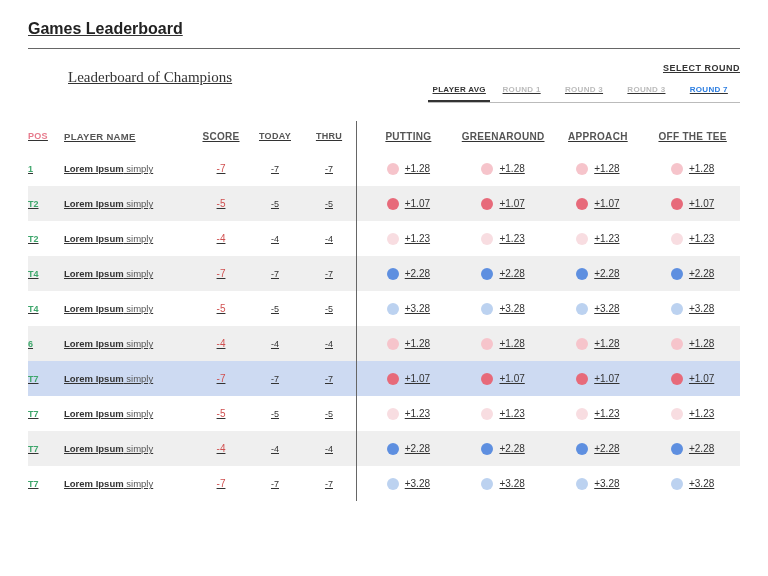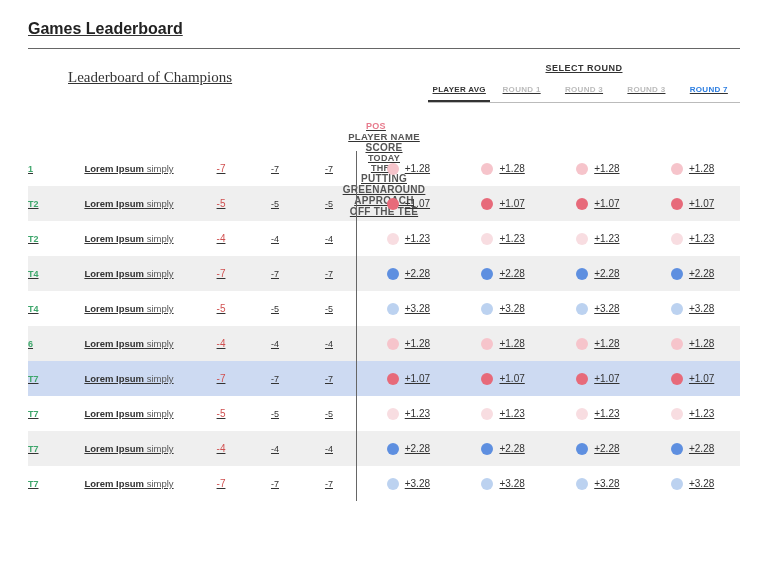--- a/index.html
+++ b/index.html
@@ -25,21 +25,21 @@
     font-family: Georgia, "Times New Roman", serif;
     font-size: 15px;
     font-weight: 400;
     color: #333;
     padding-left: 40px;
     padding-top: 6px;
     flex: 0 0 400px;
   }
   .round-picker { flex: 1; }
   .round-title {
-    text-align: center;
+    text-align: right;
     font-size: 9px;
     font-weight: 700;
     letter-spacing: 0.5px;
     color: #333;
     margin-bottom: 6px;
   }
   .round-tabs {
     display: flex;
     border-bottom: 1px solid #bbb;
   }
@@ -57,26 +57,26 @@
   .round-tab.dark { color: #333; border-bottom-color: #333; }
   .round-tab.blue { color: #2b7de1; }
   .grid {
     margin-top: 18px;
   }
   .row {
     display: flex;
     align-items: center;
     height: 35px;
   }
-  .header-row { height: 30px; font-size: 8.5px; font-weight: 600; color: #555; letter-spacing: 0.3px; flex-direction: column; }
+  .header-row { height: 30px; font-size: 8.5px; font-weight: 600; color: #555; letter-spacing: 0.3px; }
   .header-row .col { text-transform: uppercase; }
   .header-row .pos-col { color: #e77a8c; }
   .col { text-align: center; }
   .pos-col { width: 36px; text-align: left; font-size: 9px; font-weight: 600; }
-  .name-col { width: 130px; text-align: center; font-size: 9.5px; }
+  .name-col { width: 130px; text-align: left; font-size: 9.5px; }
   .name-b { font-weight: 700; }
   .name-r { font-weight: 400; color: #555; }
   .score-col { width: 54px; font-size: 10px; }
   .today-col { width: 54px; font-size: 9px; }
   .thru-col  { width: 54px; font-size: 9px; }
   .vline { width: 1px; background: #666; align-self: stretch; margin: 0 4px 0 0;}
   .stat-col { flex: 1; display: flex; align-items: center; justify-content: center; gap: 6px; font-size: 10px; }
   .dot { width: 12px; height: 12px; border-radius: 50%; display: inline-block; flex-shrink: 0; }
   .alt { background: #efefef; }
   .hl  { background: #cddaf2; }

